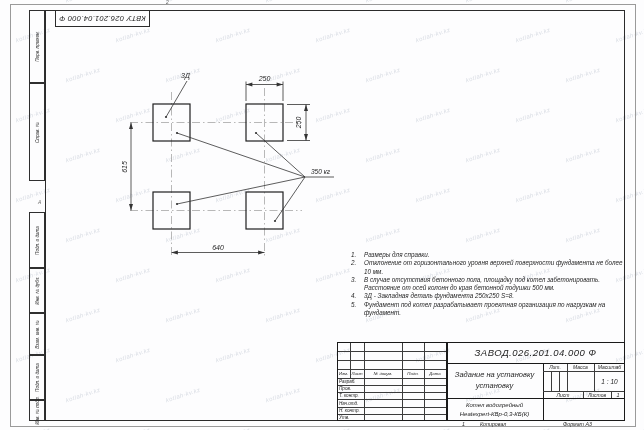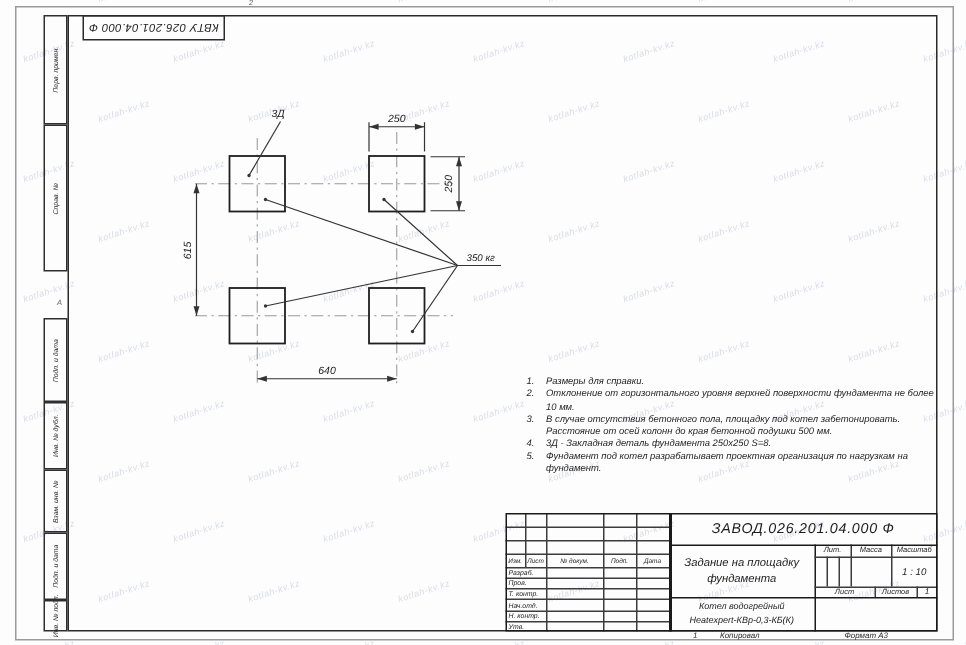--- a/index.html
+++ b/index.html
@@ -302,21 +302,21 @@
     <div class="cell it s43" style="left:87px;top:27px;width:22px;height:9px;">Дата</div>
 
     <div class="cell it s46 left-al" style="left:0;top:36px;width:27px;height:7px;">Разраб.</div>
     <div class="cell it s46 left-al" style="left:0;top:43px;width:27px;height:7px;">Пров.</div>
     <div class="cell it s46 left-al" style="left:0;top:50px;width:27px;height:7px;">Т. контр.</div>
     <div class="cell it s46 left-al" style="left:0;top:57px;width:27px;height:8px;">Нач.отд.</div>
     <div class="cell it s46 left-al" style="left:0;top:65px;width:27px;height:7px;">Н. контр.</div>
     <div class="cell it s46 left-al" style="left:0;top:72px;width:27px;height:7px;">Утв.</div>
 
     <div class="cell it s95" style="left:109px;top:0;width:179px;height:21px;">ЗАВОД.026.201.04.000 Ф</div>
-    <div class="cell it s75" style="left:111px;top:21px;width:93px;height:35px;padding:0 6px;box-sizing:border-box;line-height:1.35;">Задание на площадку фундамента</div>
+    <div class="cell it s75" style="left:111px;top:21px;width:93px;height:35px;padding:0 6px;box-sizing:border-box;line-height:1.35;">Задание на установку установку</div>
 
     <div class="cell it s50" style="left:206px;top:21px;width:24px;height:8px;">Лит.</div>
     <div class="cell it s50" style="left:230px;top:21px;width:27px;height:8px;">Масса</div>
     <div class="cell it s50" style="left:257px;top:21px;width:31px;height:8px;">Масштаб</div>
     <div class="cell it s65" style="left:257px;top:29px;width:31px;height:20px;">1 : 10</div>
 
     <div class="cell it s50" style="left:206px;top:49px;width:40px;height:7px;">Лист</div>
     <div class="cell it s50" style="left:246px;top:49px;width:28px;height:7px;">Листов</div>
     <div class="cell it s55" style="left:274px;top:49px;width:14px;height:7px;">1</div>
 

